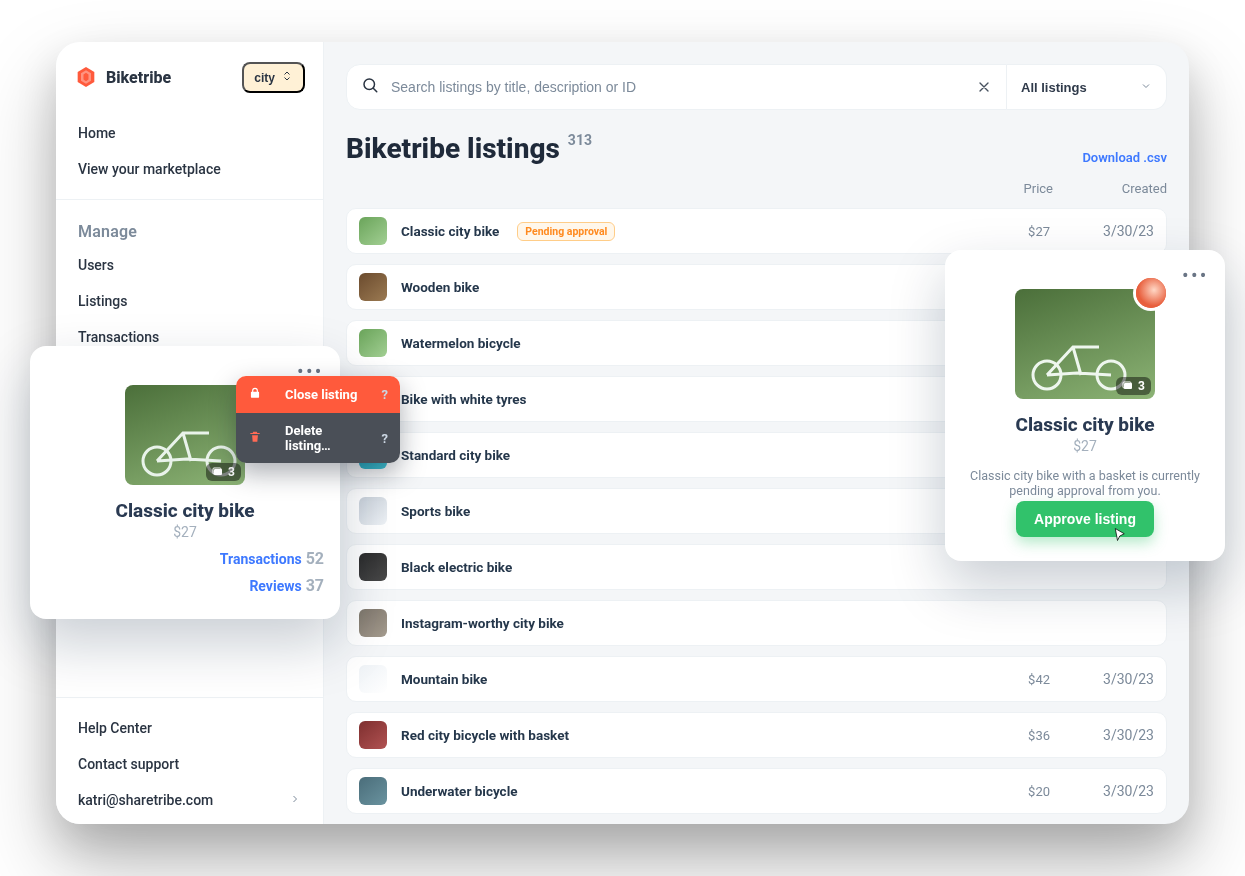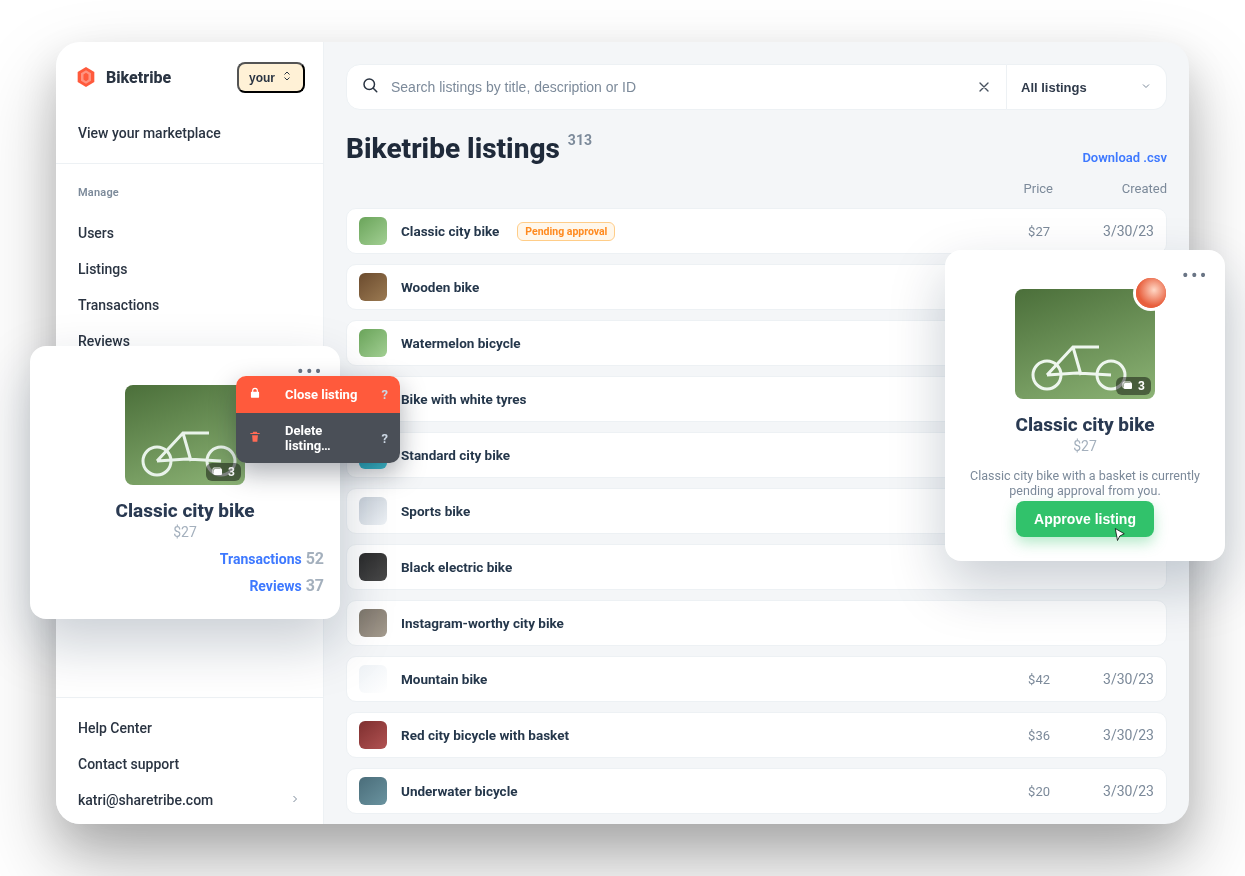--- a/index.html
+++ b/index.html
@@ -37,21 +37,21 @@
   .brand{display:flex;align-items:center;gap:10px}
   .brand .logo{width:20px;height:22px}
   .brand .name{font-weight:800;font-size:16px;color:#2a3442}
   .env-badge{
     display:flex;align-items:center;gap:6px;background:#fff1d6;color:#2a3442;
     padding:6px 10px;border-radius:8px;font-size:12px;font-weight:700;
   }
   .env-badge svg{width:12px;height:12px}
 
   .nav-block{padding:6px 0 6px 0}
-  .nav-title{color:var(--ink-soft);font-size:11px;font-weight:600;letter-spacing:.2px;margin:10px 22px 16px}
+  .nav-title{color:var(--ink-soft);font-size:16px;font-weight:600;letter-spacing:.2px;margin:10px 22px 6px}
   .nav-item{display:flex;align-items:center;justify-content:space-between;padding:10px 22px;color:#2a3442;font-size:14px}
   .sep{height:1px;background:var(--line);margin:6px 0}
   .chev{color:var(--ink-soft)}
   .nav-item .label{font-weight:500}
 
   
   .content{position:absolute;left:268px;right:0;top:0;bottom:0;display:flex;flex-direction:column}
   .search-row{display:flex;align-items:center;gap:0;padding:22px 22px 8px 22px}
   .search{
     display:flex;align-items:center;gap:10px;background:#fff;border:1px solid var(--line);
@@ -170,30 +170,33 @@
           <span class="logo">
             <svg viewBox="0 0 24 26">
               <path fill="#ff5a3c" d="M12 0l10 6v12l-10 6L2 18V6z"></path>
               <path fill="#ffffff" d="M12 4l6 3.5v9L12 20 6 16.5v-9z" opacity=".35"></path>
               <path fill="#ff5a3c" d="M12 7l3 2v6l-3 2-3-2V9z"></path>
             </svg>
           </span>
           <span class="name">Biketribe</span>
         </div>
         <button class="env-badge">
-          <span>your</span>
+          <span>city</span>
           <span>
             <svg viewBox="0 0 24 24">
                 <path fill="none" stroke="#2a3442" stroke-width="2" d="M7 9l5-5 5 5M7 15l5 5 5-5"></path>
               </svg>
           </span>
         </button>
       </div>
 
       <div class="nav-block" id="nav-top">
+          <div class="nav-item">
+            <span class="label">Home</span>
+          </div>
           <div class="nav-item">
             <span class="label">View your marketplace</span>
           </div>
         </div>
       <div class="sep"></div>
       <div class="nav-block">
         <div class="nav-title">Manage</div>
         <div id="nav-manage">
             <div class="nav-item">
               <span class="label">Users</span>

